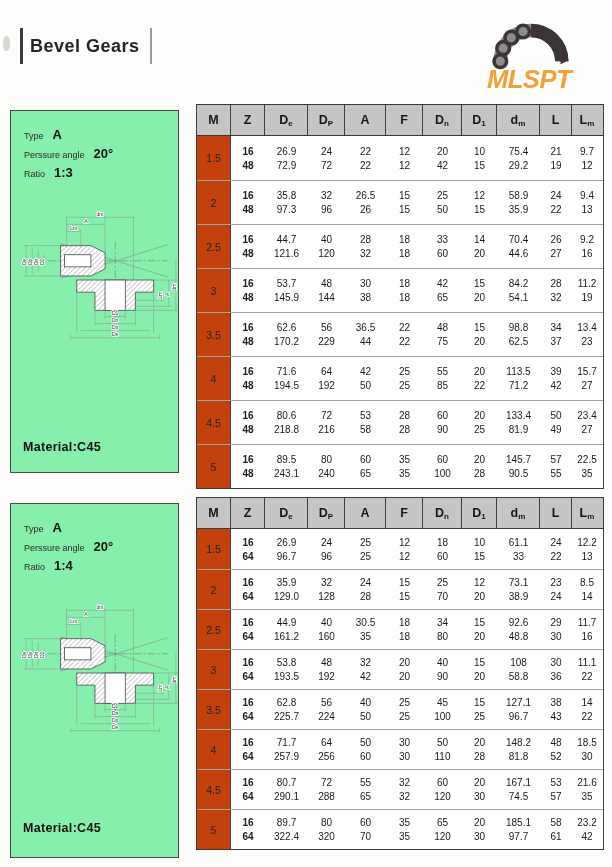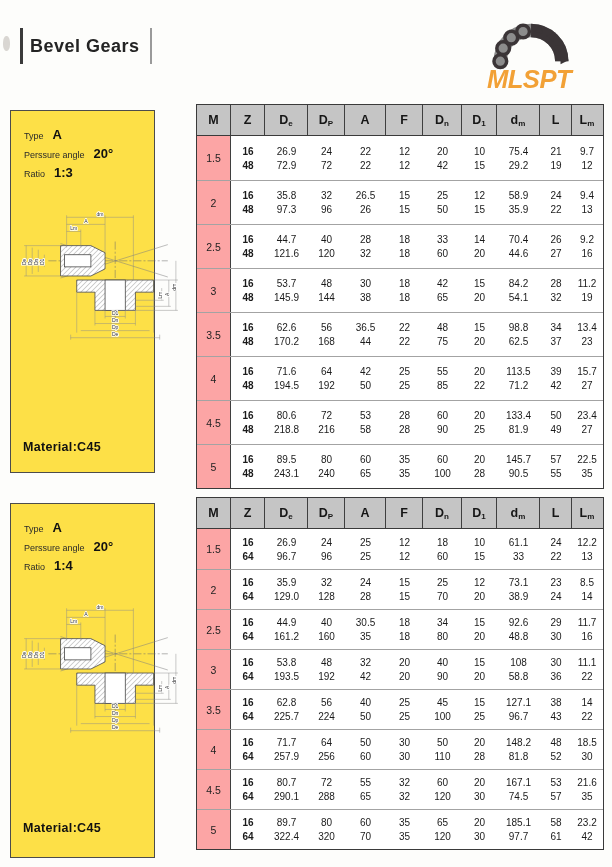--- a/index.html
+++ b/index.html
@@ -18,22 +18,22 @@
   .bar-r { width:2px; height:36px; background:#9a9a9a; margin-left:10px; }
   h1.title { font-size:18px; font-weight:bold; color:#242424; letter-spacing:.5px; }
   .logo { position:absolute; right:24px; top:10px; width:118px; height:84px; }
   .logo svg { width:100%; height:100%; }
 
   
   .block { position:absolute; left:0; width:612px; }
   #s1 { top:104px; height:386px; }
   #s2 { top:497px; height:362px; }
 
-  .infopanel { position:absolute; left:10px; top:6px; width:145px;
-    background:#fde047; border:1.5px solid #4c4c4c; }
+  .infopanel { position:absolute; left:10px; top:6px; width:169px;
+    background:#86efac; border:1.5px solid #4c4c4c; }
   #s1 .infopanel { height:363px; }
   #s2 .infopanel { height:355px; top:6px; }
   .specs { position:absolute; left:13px; top:16px; }
   .specline { display:flex; align-items:baseline; gap:9px; margin-bottom:4px; }
   .sl { font-size:9px; color:#2a2a2a; }
   .sv { font-size:13px; font-weight:bold; color:#111; }
   .drawing { position:absolute; left:3px; top:92px; width:172px; height:150px; }
   .drawing svg { width:100%; height:100%; }
   .material { position:absolute; left:12px; bottom:18px; font-size:12.5px;
     font-weight:bold; color:#111; letter-spacing:.3px; }
@@ -45,21 +45,21 @@
   .thead-row, .trow { display:grid;
     grid-template-columns:34px 34px 43px 37px 41px 37px 39px 35px 43px 32px 30px; }
   .thead-row { height:31px; background:#c5c5c5; border-bottom:1.4px solid #3a3a3a; }
   .hcell { display:flex; align-items:center; justify-content:center;
     font-weight:bold; font-size:12.5px; color:#161616; border-right:1px solid #3f3f3f; }
   .hcell:last-child { border-right:none; }
   .hcell sub { font-size:8px; margin-top:6px; }
   #s1 .trow { height:44px; }
   #s2 .trow { height:40px; }
   .trow + .trow { border-top:1.2px solid #a3a3a3; }
-  .mcell { background:#fca5a5; border-right:1px solid #3f3f3f;
+  .mcell { background:#c2410c; border-right:1px solid #3f3f3f;
     display:flex; align-items:center; justify-content:center; font-size:10.5px; color:#222; }
   .dcell { display:flex; flex-direction:column; align-items:center;
     justify-content:center; gap:3px; font-size:10px; color:#1a1a1a; }
   .zcol span { font-weight:bold; }
 </style>
 </head>
 <body>
 
 <div class="page">
   <div class="smudge"></div>
@@ -403,21 +403,21 @@
           <div class="dcell zcol">
             <span>16</span>
             <span>48</span>
           </div>
           <div class="dcell">
             <span>62.6</span>
             <span>170.2</span>
           </div>
           <div class="dcell">
             <span>56</span>
-            <span>168</span>
+            <span>229</span>
           </div>
           <div class="dcell">
             <span>36.5</span>
             <span>44</span>
           </div>
           <div class="dcell">
             <span>22</span>
             <span>22</span>
           </div>
           <div class="dcell">

